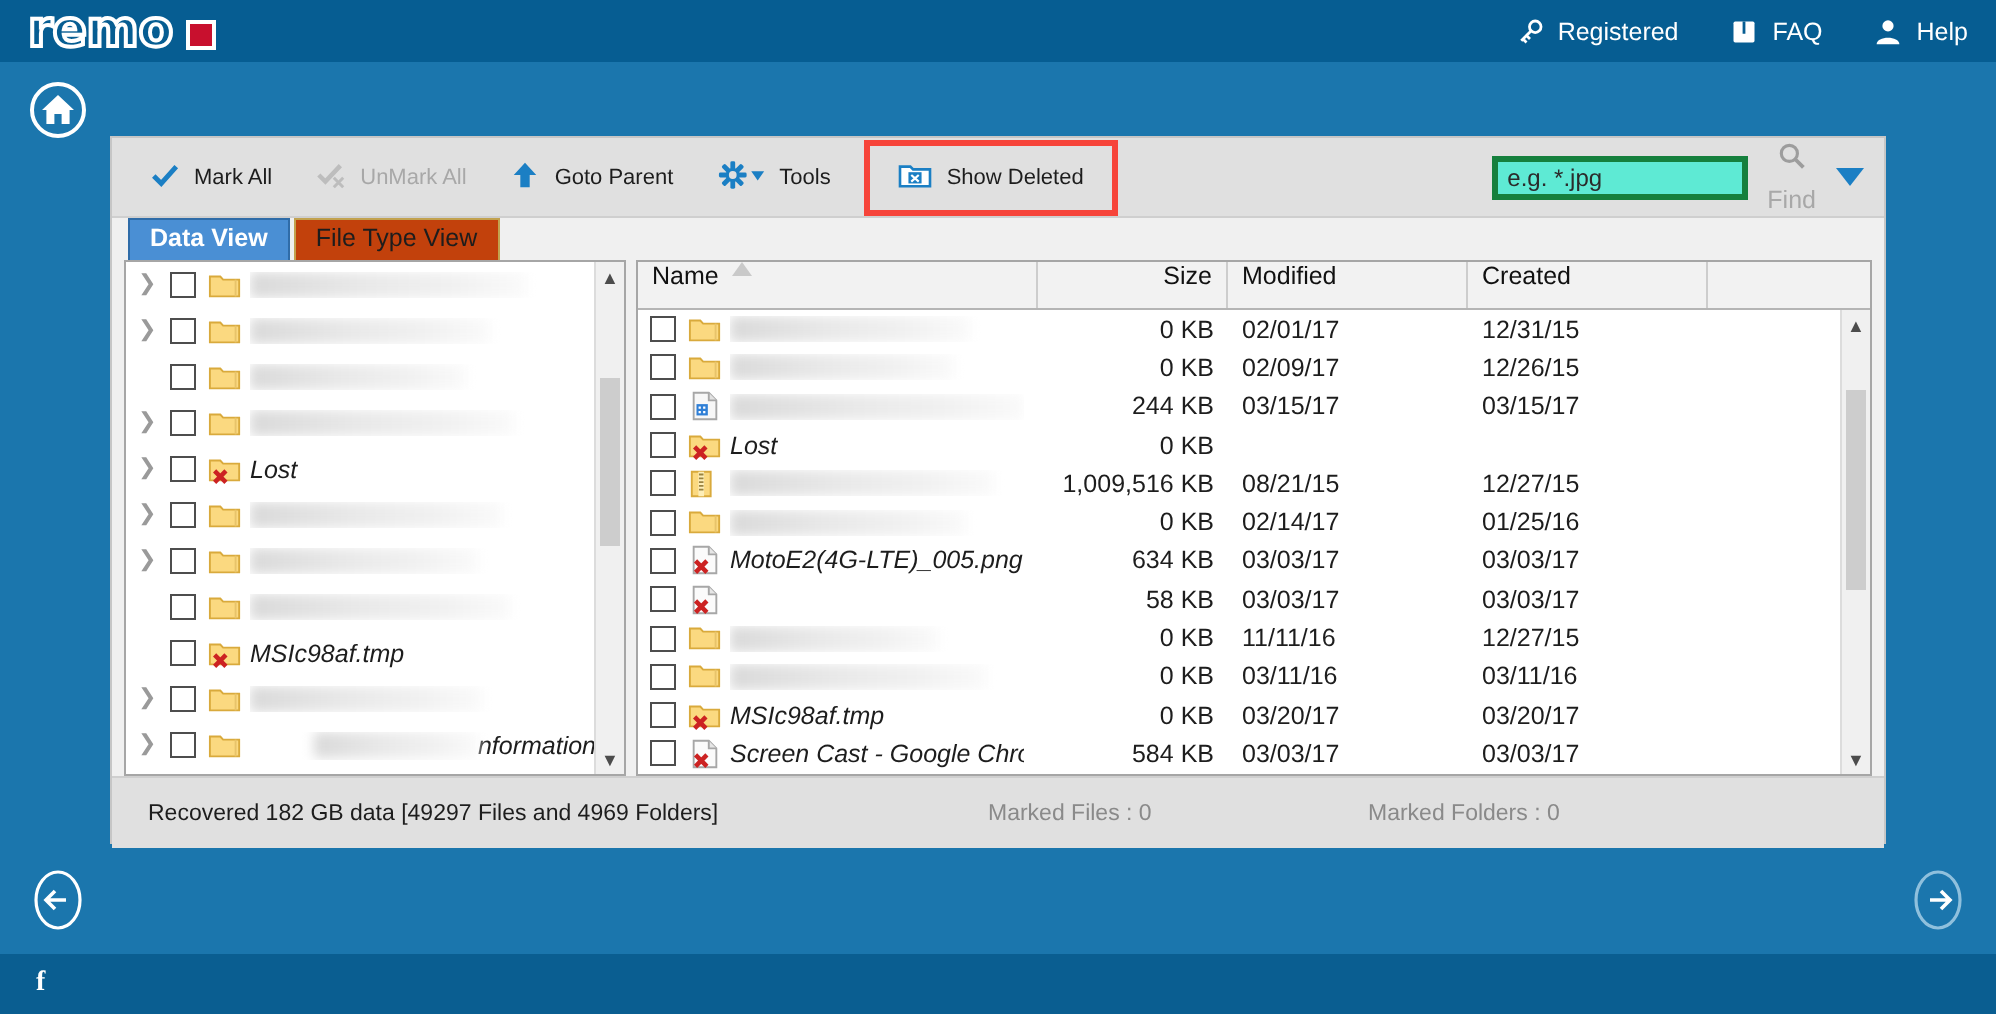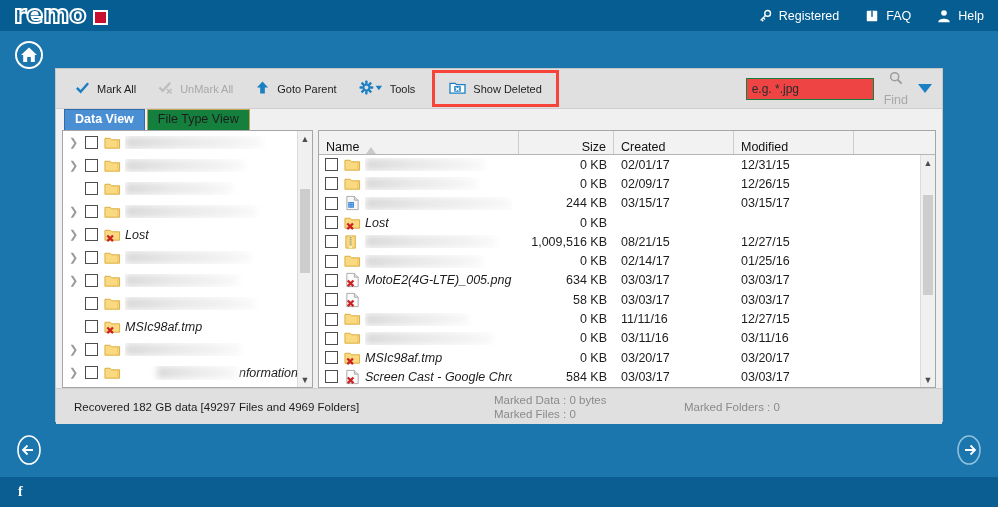--- a/index.html
+++ b/index.html
@@ -77,21 +77,21 @@
     padding: 6px 13px;
     margin-left: 10px;
     position: relative; z-index: 5;
   }
   .search-wrap {
     margin-left: auto; margin-right: 10px;
     display: flex; align-items: center; gap: 10px;
   }
   .search-input {
     width: 128px; height: 22px;
-    border: 1px solid #15803d; background: #ef4444;
+    border: 3px solid #15803d; background: #5eead4;
     font-family: "Liberation Sans", sans-serif; font-size: 12px;
     padding: 0 5px; color: #333;
   }
   .search-input::placeholder { color: #2b2b2b; opacity: 1; }
   .find-btn {
     display: flex; align-items: center; gap: 5px;
     font-size: 12.5px; color: #a8a8a8; cursor: default; flex-direction: column;
   }
   .caret-down {
     width: 0; height: 0; cursor: pointer;
@@ -104,21 +104,21 @@
     height: 21px; background: #f0f0f0;
     display: flex; align-items: flex-end; padding-left: 8px; gap: 2px;
     position: relative;
   }
   .tab {
     font-size: 12.5px; padding: 2px 10px 3px 10px; cursor: pointer;
     border: 1px solid #9a9a9a; border-bottom: none;
     line-height: 15px;
   }
   .tab.active { background: #4a8fd4; color: #ffffff; font-weight: bold; border-color: #2f6ca8; }
-  .tab.inactive { background: #15803d; color: #1d1d1d; border-color: #c2a24f; }
+  .tab.inactive { background: #c2410c; color: #1d1d1d; border-color: #c2a24f; }
 
   
   .split { display: flex; height: 258px; padding: 0 6px 0 6px; background: #f0f0f0; }
 
   .tree-pane {
     width: 251px; background: #ffffff;
     border: 1px solid #a6a6a6;
     position: relative; overflow: hidden;
   }
   .list-pane {
@@ -153,21 +153,21 @@
   
   .icn { width: 17px; height: 16px; flex: none; margin-right: 4px; position: relative; }
 
   
   .list-head {
     display: flex; height: 24px; background: #f2f2f2;
     border-bottom: 1px solid #b5b5b5; font-size: 12.5px; color: #111;
     position: relative;
   }
   .lh {
-    display: flex; align-items: flex-end; padding: 0 7px;
+    display: flex; align-items: flex-start; padding: 0 7px;
     border-right: 1px solid #cdcdcd; font-weight: normal;
     cursor: pointer;
   }
   .lh.name { width: 200px; gap: 7px; }
   .lh.size { width: 95px; justify-content: flex-end; }
   .lh.mod { width: 120px; }
   .lh.cre { width: 120px; }
   .lh.last { flex: 1; border-right: none; }
   .sort-asc {
     width: 0; height: 0;
@@ -499,25 +499,25 @@
 
     <div class="list-pane">
       <div class="list-head">
         <div class="lh name">
           <span>Name</span>
           <span class="sort-asc"></span>
         </div>
         <div class="lh size">
           <span>Size</span>
         </div>
+        <div class="lh mod">
+          <span>Modified</span>
+        </div>
         <div class="lh cre">
           <span>Created</span>
-        </div>
-        <div class="lh mod">
-          <span>Modified</span>
         </div>
         <div class="lh last"></div>
       </div>
       <div class="list-rows" id="list-rows">
           <div class="list-row">
             <div class="lc name">
               <span class="cbox"></span>
               <span class="icn"><svg width="17" height="16" viewBox="0 0 18 16">
                   <path d="M1 3 L6.5 3 L8 4.6 L16.5 4.6 L16.5 13.5 L1 13.5 Z" fill="#fbd980" stroke="#d9aa3c" stroke-width="1"></path>
                   <path d="M14.6 4.6 L14.6 13.5" stroke="#e8c36a" stroke-width="1"></path>
@@ -703,21 +703,20 @@
         <div class="sb-arrow">▲</div>
         <div class="sb-thumb" style="top:40px;height:100px;"></div>
         <div class="sb-arrow bottom">▼</div>
       </div>
     </div>
   </div>
 
   <div class="statusbar">
     <div class="status-left">Recovered 182 GB data [49297 Files and 4969 Folders]</div>
     <div class="status-mid">
-      <div>Marked Data : 0 bytes</div>
       <div>Marked Files : 0</div>
     </div>
     <div class="status-right">Marked Folders : 0</div>
   </div>
 </div>
 
 <div class="nav-arrow nav-back">
   <svg width="32" height="32" viewBox="0 0 32 32">
     <ellipse cx="16" cy="16" rx="11" ry="14" fill="none" stroke="#ffffff" stroke-width="1.6"></ellipse>
     <path d="M20 16 L10.5 16 M14.5 11.5 L10 16 L14.5 20.5" stroke="#ffffff" stroke-width="1.8" fill="none"></path>

